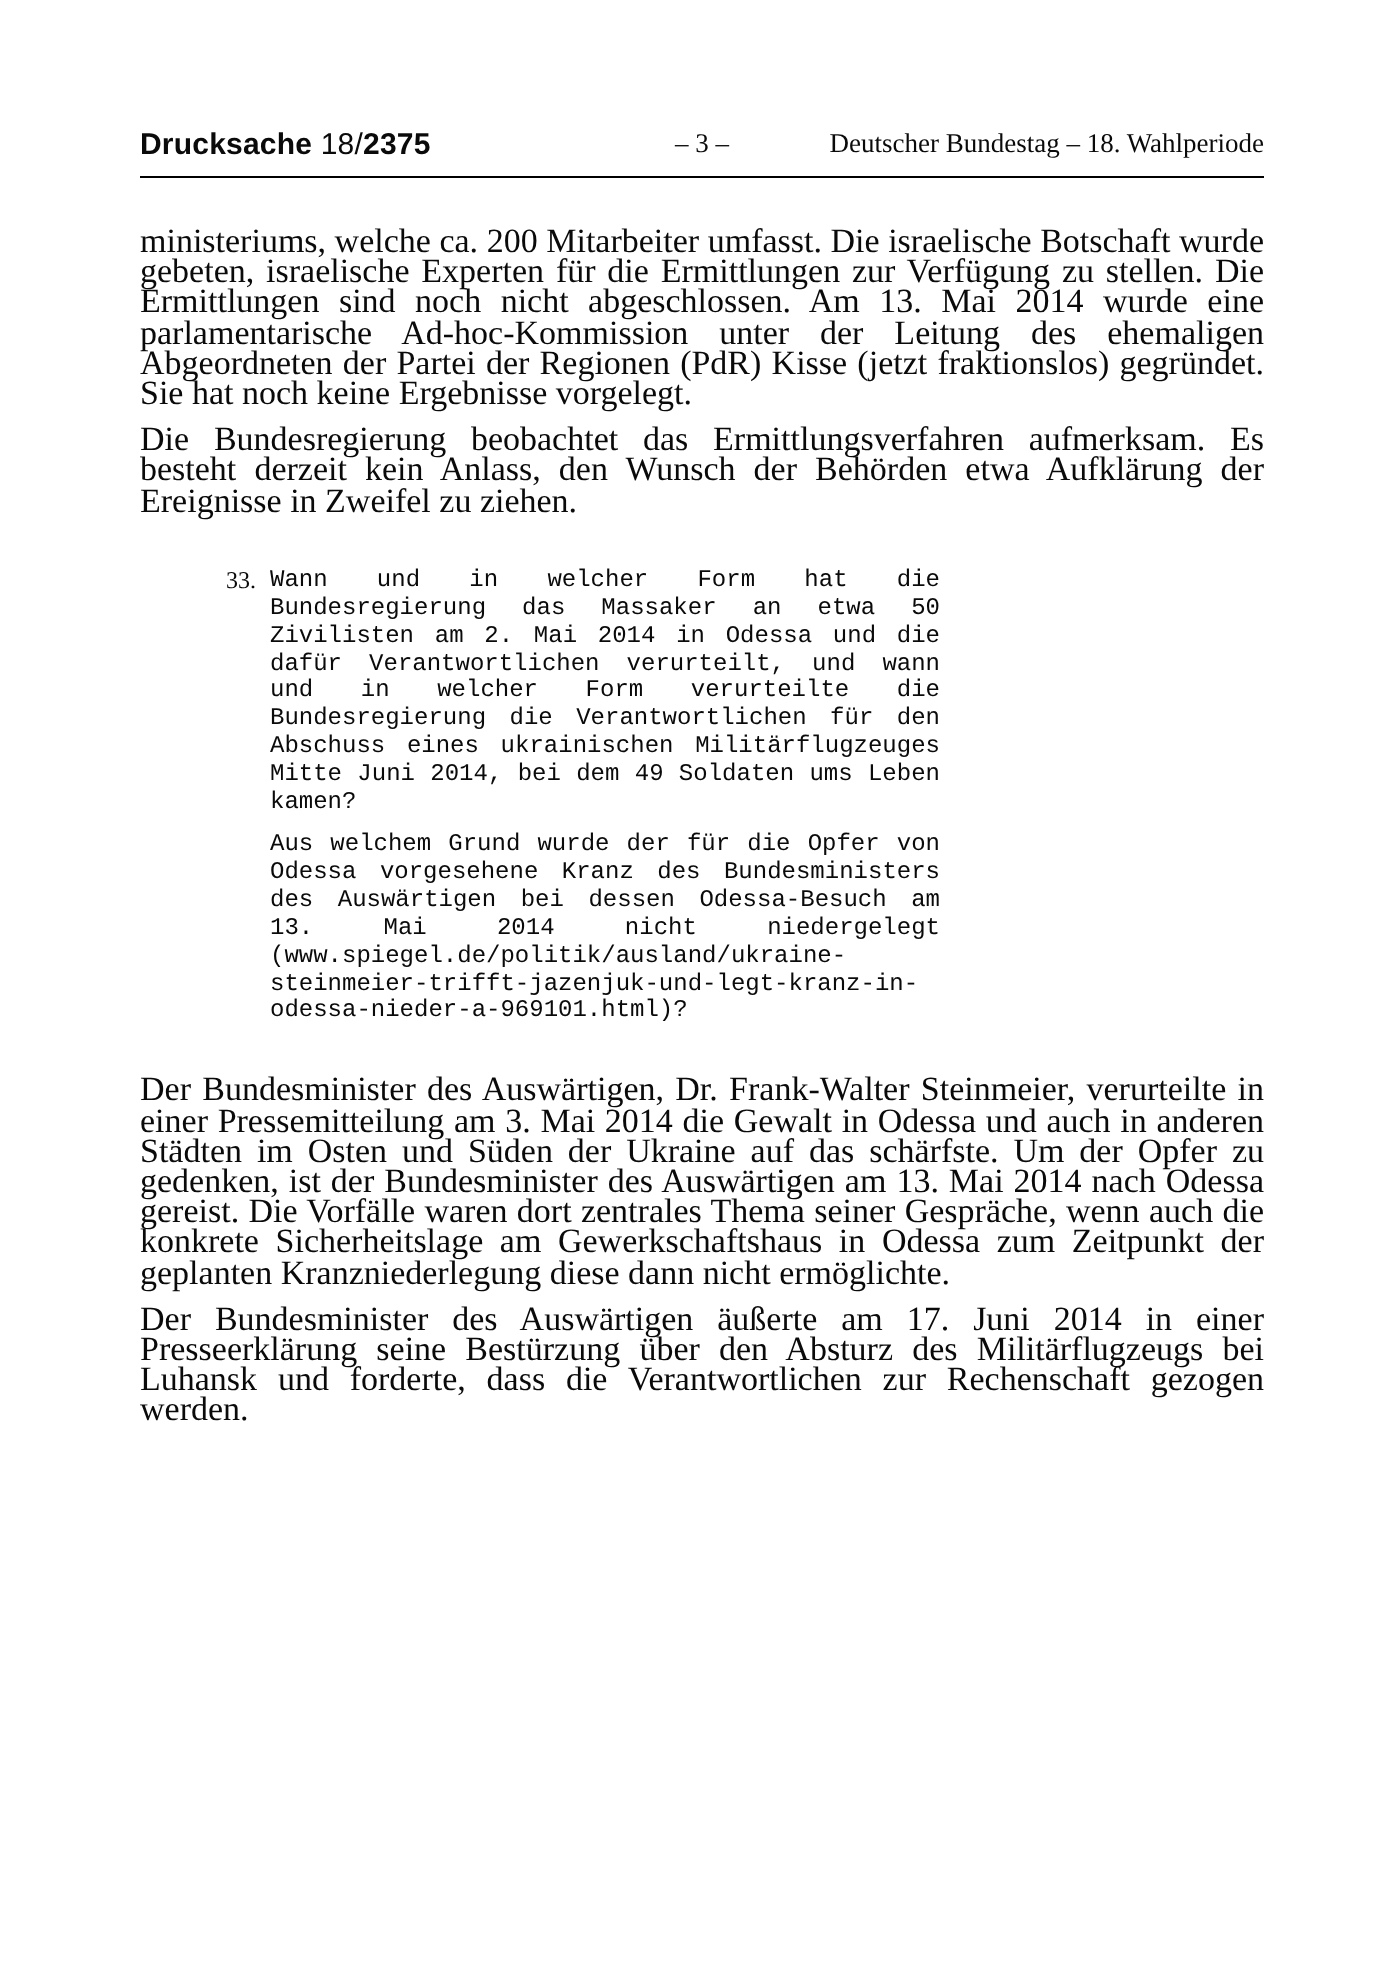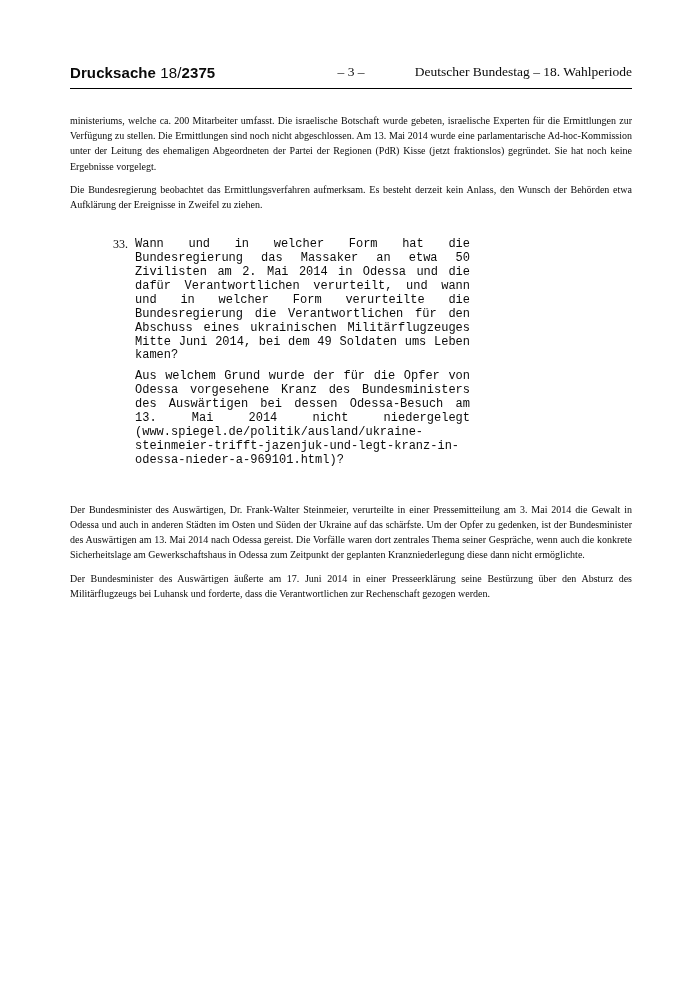--- a/index.html
+++ b/index.html
@@ -63,21 +63,21 @@
 
   
   .doc-body {
     position: absolute;
     top: 113px;
     left: 70px;
     width: 562px;
   }
 
   .doc-body p {
-    font-size: 10px;
+    font-size: 17px;
     line-height: 15.2px;
     text-align: justify;
     margin-bottom: 8px;
   }
 
   
   .question-block {
     margin-top: 26px;
     margin-bottom: 16px;
     margin-left: 43px;
@@ -98,21 +98,21 @@
   }
 
   .question-texts p {
     font-size: 12px;
     line-height: 13.9px;
     text-align: justify;
     margin-bottom: 7px;
     word-break: break-word;
     font-family: Liberation Mono, monospace;
   }
-  .question-texts p:last-child { margin-bottom: 18px; }
+  .question-texts p:last-child { margin-bottom: 8px; }
 </style>
 </head>
 <body>
 
 <div class="page">
 
   <header class="page-header">
     <div class="header-left">
       <span class="bold">Drucksache</span><span class="num-prefix"> <span>18/</span></span><span class="bold">2375</span>
     </div>

